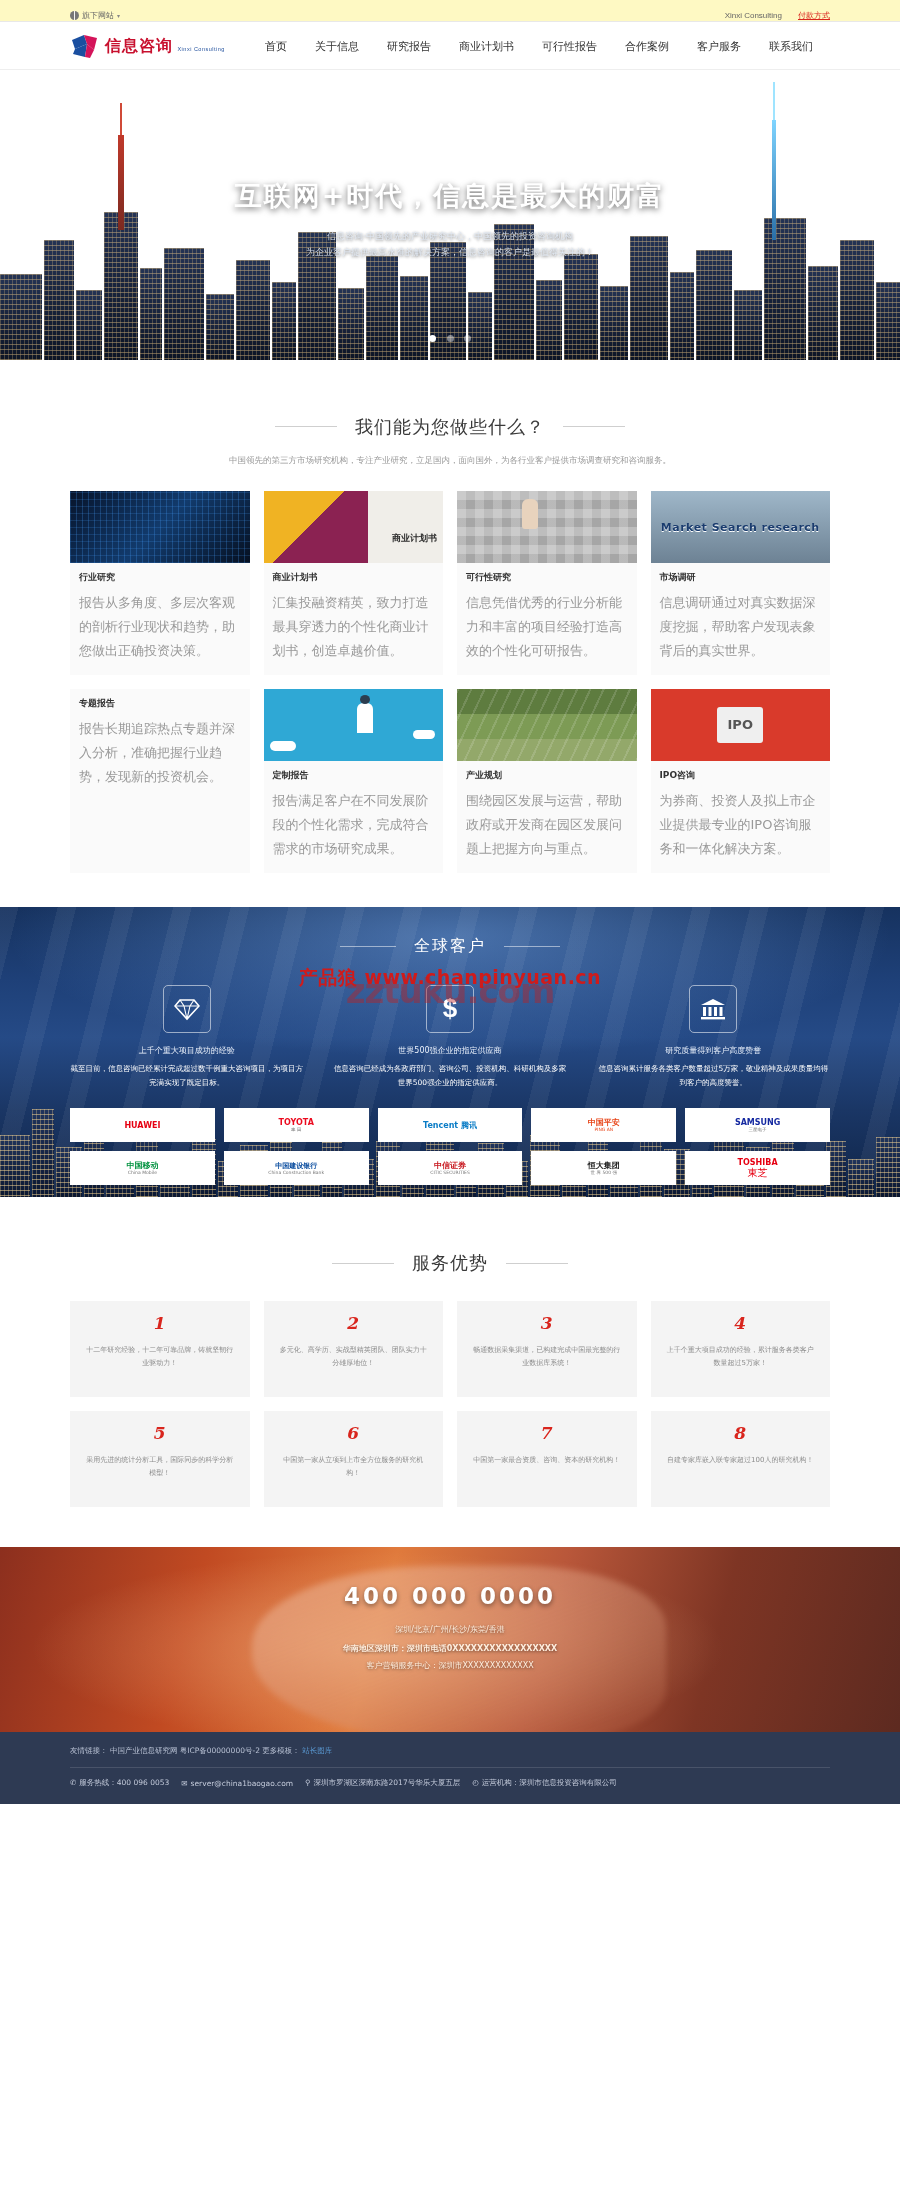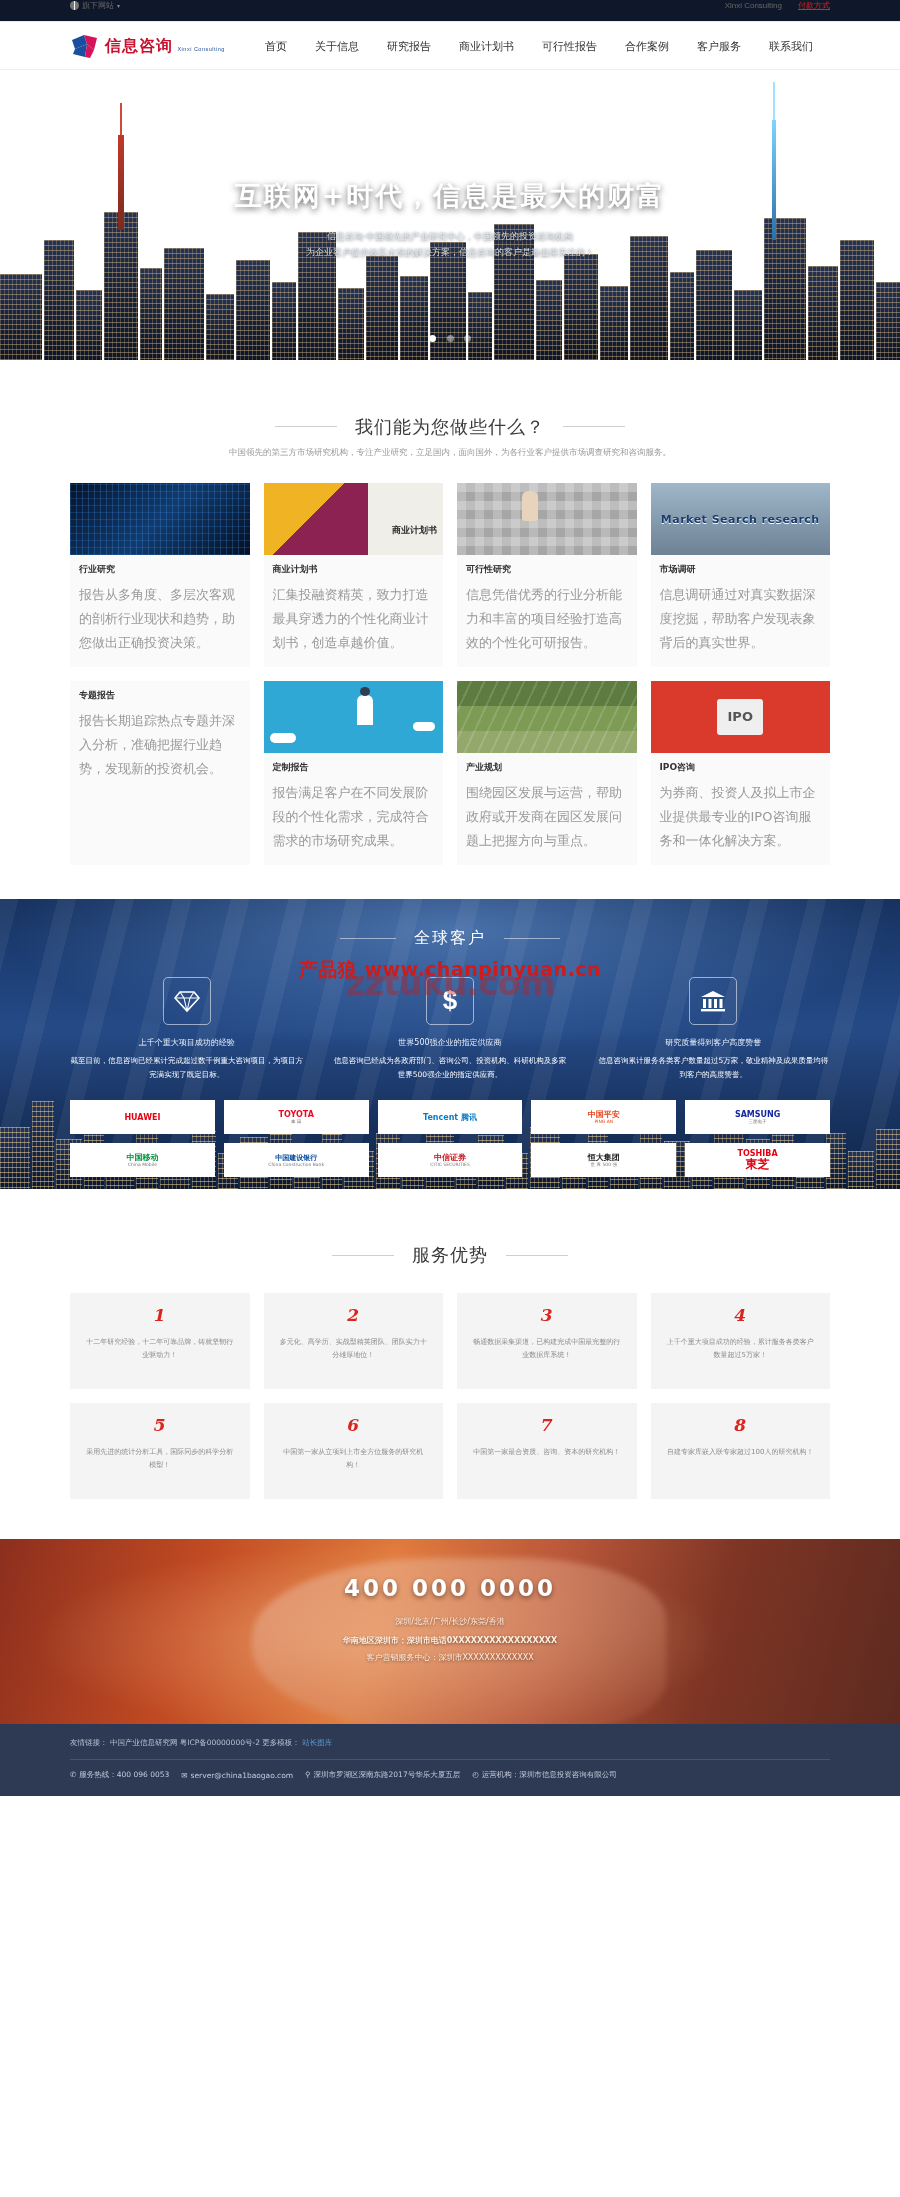--- a/index.html
+++ b/index.html
@@ -4,22 +4,22 @@
 <style>
   * { margin:0; padding:0; box-sizing:border-box; }
   html,body { width:900px; }
   body {
     font-family:"Liberation Sans","DejaVu Sans",sans-serif;
     background:#ffffff; color:#333; width:900px; overflow-x:hidden;
   }
   .wrap { width:760px; margin:0 auto; }
 
   
-  .topbar { height:22px; background:#0f172a; border-bottom:1px solid #e8e8e8;
-    display:flex; align-items:flex-start; }
+  .topbar { height:22px; background:#fef9c3; border-bottom:1px solid #e8e8e8;
+    display:flex; align-items:flex-end; }
   .topbar .wrap { display:flex; align-items:center; justify-content:space-between; }
   .tb-left { display:flex; align-items:center; gap:3px; font-size:8px; color:#666; }
   .globe { width:9px; height:9px; border-radius:50%; background:#777;
            display:inline-block; position:relative; }
   .globe:after { content:""; position:absolute; left:4px; top:0; width:1px;
                  height:9px; background:#f5f5f5; }
   .caret { font-size:6px; color:#888; }
   .tb-right { display:flex; align-items:center; gap:16px; font-size:8px; color:#666; }
   .tb-right .pay { color:#d9251d; }
 
@@ -73,21 +73,21 @@
             background:rgba(255,255,255,.45); margin:0 3px; }
   .dots i.on { background:#fff; }
 
   
   .sec-title { text-align:center; padding-top:53px; }
   .sec-title h2 { display:inline-flex; align-items:center; gap:18px;
     font-size:18px; font-weight:normal; color:#3a3a3a; letter-spacing:1px;
     font-family:"DejaVu Sans",sans-serif; }
   .sec-title h2:before, .sec-title h2:after { content:""; width:62px; height:1px;
     background:#cfcfcf; display:inline-block; }
-  .sec-desc { text-align:center; font-size:8.5px; color:#9a9a9a; margin-top:8px;
+  .sec-desc { text-align:center; font-size:8.5px; color:#9a9a9a; margin-top:16px;
     font-family:"DejaVu Sans",sans-serif; }
 
   
   .cards { display:grid; grid-template-columns:repeat(4,1fr); gap:14px; margin-top:24px; }
   .card { background:#fafafa; }
   .card .thumb { height:72px; position:relative; overflow:hidden; }
   .card .body { padding:8px 9px 12px; }
   .card h3 { font-size:9px; color:#333; font-weight:bold; margin-bottom:7px;
     font-family:"DejaVu Sans",sans-serif; }
   .card p { font-size:13px; line-height:1.85; color:#999;
@@ -483,21 +483,21 @@
       <div class="lgo">
           <span><span style="color:#0d4fa0;font-size:7px;">中国建设银行</span><small>China Construction Bank</small></span>
         </div>
       <div class="lgo">
           <span><span style="color:#c7151c;">中信证券</span><small>CITIC SECURITIES</small></span>
         </div>
       <div class="lgo">
           <span><span style="color:#1a1a1a;">恒大集团</span><small>世 界 500 强</small></span>
         </div>
       <div class="lgo">
-          <span><span style="color:#e60012;">TOSHIBA</span><small style="color:#e60012;font-size:12px;font-weight:bold;">東芝</small></span>
+          <span><span style="color:#e60012;">TOSHIBA</span><small style="color:#e60012;font-size:10px;font-weight:normal;">東芝</small></span>
         </div>
     </div>
   </div>
 
   <div class="watermark">
     <div class="wm2">zztuku.com</div>
     <div class="wm1">产品狼  www.chanpinyuan.cn</div>
   </div>
 </div>
 

